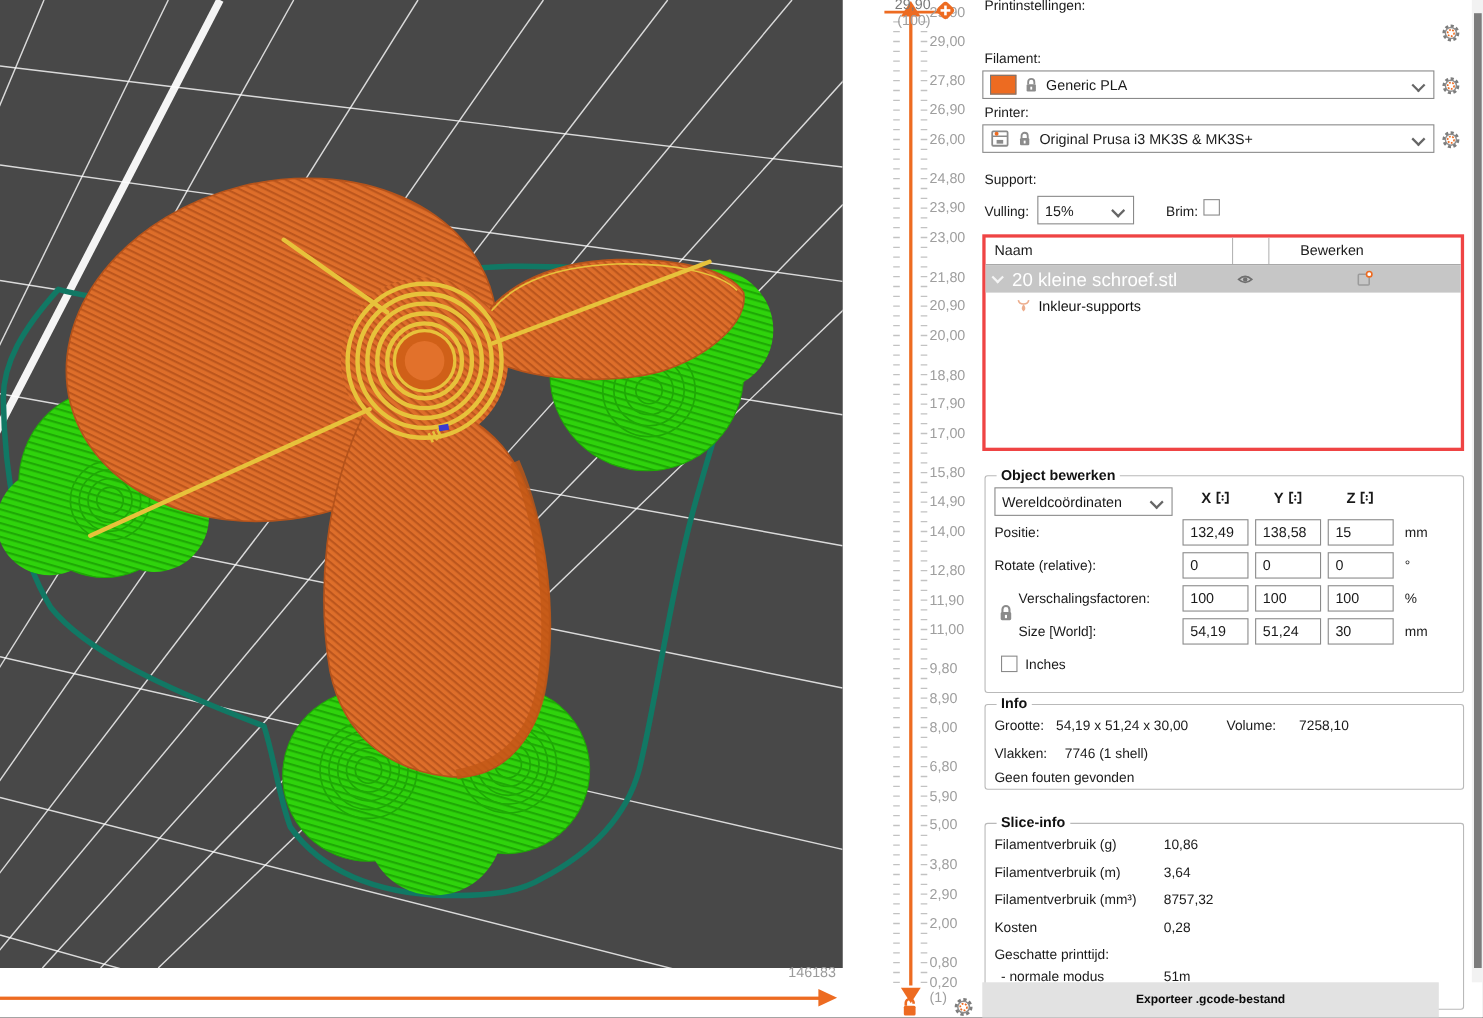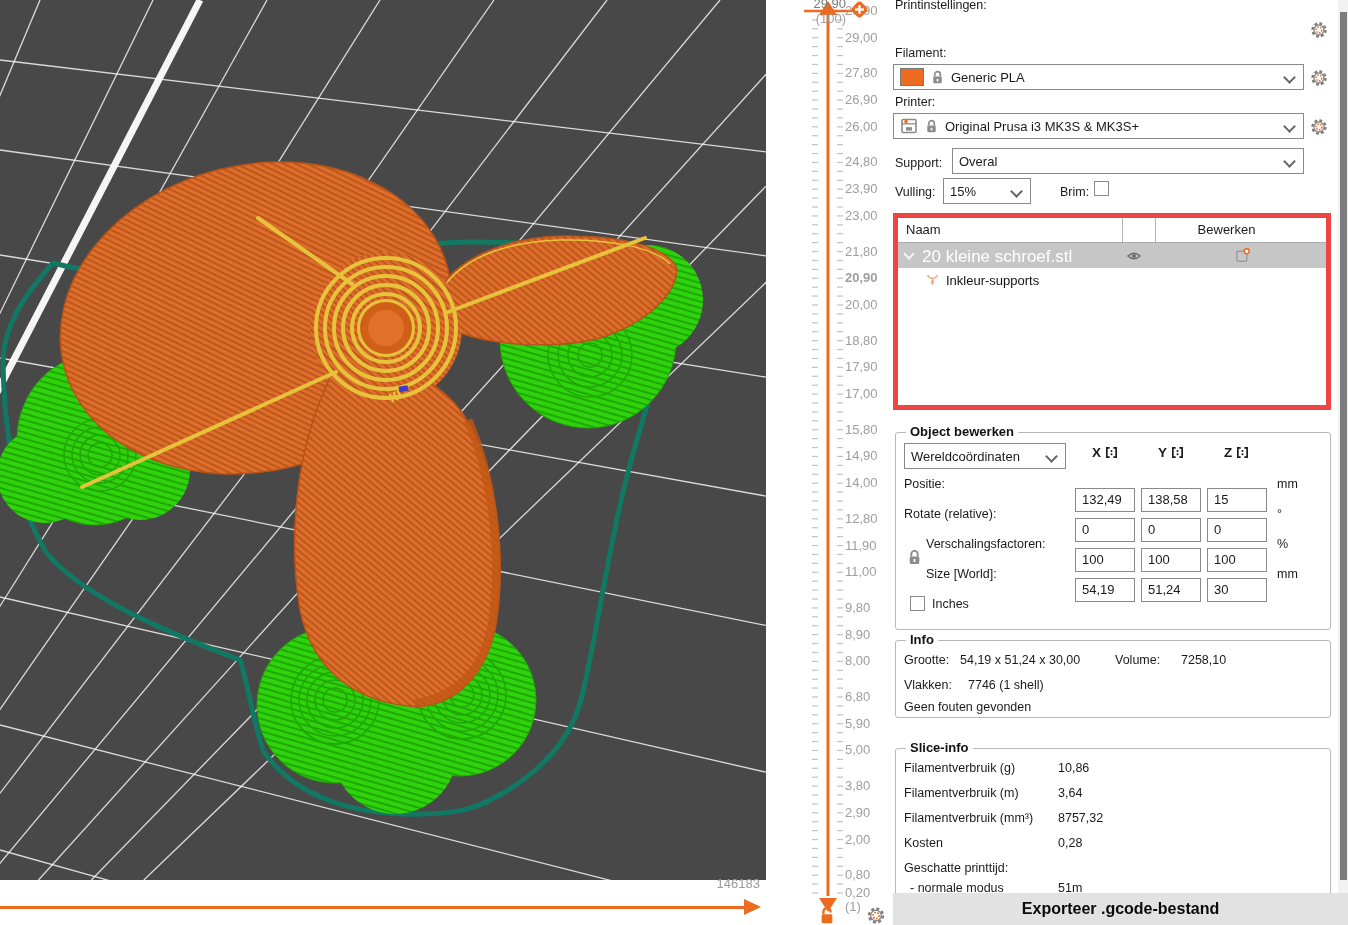--- a/index.html
+++ b/index.html
@@ -32,47 +32,47 @@
   .combo{position:absolute;height:26px;background:#fff;border:1px solid #8a8a8a;box-sizing:border-box;
     display:flex;align-items:center;padding:0 26px 0 6px;gap:6px;}
   .combo .txt{font-size:13px;color:#1a1a1a;white-space:nowrap;overflow:hidden;}
   .chev{position:absolute;right:9px;top:8px;width:7px;height:7px;
     border-right:2px solid #666;border-bottom:2px solid #666;transform:rotate(45deg);}
   .i{display:inline-block;vertical-align:middle;flex:none;}
   .swatch{width:24px;height:18px;background:#ED6B21;border:1px solid #777;flex:none;box-sizing:border-box;}
   .gear-out{position:absolute;width:18px;height:18px;}
   .checkbox{position:absolute;width:15px;height:15px;background:#fff;border:1px solid #8a8a8a;box-sizing:border-box;}
   
-  #objtable{position:absolute;left:0;top:213px;width:438px;height:197px;border:5px solid #ef4444;box-sizing:border-box;background:#fff;}
+  #objtable{position:absolute;left:0;top:213px;width:438px;height:197px;border:3px solid #ef4444;box-sizing:border-box;background:#fff;}
   #objtable .hdr{position:relative;height:24px;border-bottom:1px solid #a8a8a8;font-size:13px;}
   #objtable .hdr .hname{position:absolute;left:8px;top:4px;}
-  #objtable .hdr .hedit{position:absolute;left:257px;width:143px;top:4px;text-align:center;}
+  #objtable .hdr .hedit{position:absolute;left:257px;width:143px;top:4px;text-align:left;padding-left:29px;}
   #objtable .hdr .div1{position:absolute;left:224px;top:0;width:1px;height:24px;background:#b5b5b5;}
   #objtable .hdr .div2{position:absolute;left:257px;top:0;width:1px;height:24px;background:#b5b5b5;}
   #row-object{position:relative;height:25px;background:#c6c6c6;color:#fff;font-size:17px;}
   #row-object .exp{position:absolute;left:7px;top:7px;width:6px;height:6px;
     border-right:2px solid #f5f5f5;border-bottom:2px solid #f5f5f5;transform:rotate(45deg);}
   #row-object .nm{position:absolute;left:24px;top:4px;}
   #row-child{position:relative;height:26px;font-size:13px;color:#111;}
   #row-child .nm{position:absolute;left:48px;top:5px;}
   
   .gbox{position:absolute;border:1px solid #b9b9b9;border-radius:3px;box-sizing:border-box;background:#fff;}
   .gbox .legend{position:absolute;left:10px;top:-9px;background:#fff;padding:0 4px;
     font-weight:bold;font-size:13px;color:#111;}
   .field{position:absolute;height:24px;width:60px;border:1px solid #8a8a8a;box-sizing:border-box;
-    font-size:13px;line-height:22px;padding-left:6px;background:#fff;margin-top:16px;}
+    font-size:13px;line-height:22px;padding-left:6px;background:#fff;}
   .axis-hdr{position:absolute;top:12px;font-weight:bold;font-size:13.5px;display:flex;align-items:center;gap:4px;}
   .unit{position:absolute;font-size:12.5px;}
   .irow-label{position:absolute;font-size:12.5px;white-space:nowrap;}
   
   .srow-l{position:absolute;left:8px;font-size:12.5px;white-space:nowrap;text-align:center;}
   .srow-v{position:absolute;left:162px;font-size:12.5px;white-space:nowrap;}
   
-  #export-btn{position:absolute;left:0;top:893px;width:455px;height:32px;background:#e2e2e2;
-    display:flex;align-items:center;justify-content:center;font-weight:bold;font-size:16px;color:#0a0a0a;z-index:5;}
+  #export-btn{position:absolute;left:0;top:893px;width:415px;height:32px;background:#e2e2e2;
+    display:flex;align-items:center;justify-content:center;font-weight:bold;font-size:11px;color:#0a0a0a;z-index:5;}
   
   #scrollbar{position:absolute;left:445px;top:0;width:10px;height:893px;background:#f2f2f2;z-index:6;}
   #scroll-thumb{position:absolute;left:1.5px;top:12px;width:7px;height:868px;background:#7c7c7c;}
 </style>
 </head>
 <body>
 
 <svg width="0" height="0" style="position:absolute">
   <defs>
     <symbol id="g-gear" viewBox="-9 -9 18 18">
@@ -464,21 +464,21 @@
   <div id="vlabels">
       <div class="vtick-label" style="top: 3px;">29,90</div>
       <div class="vtick-label" style="top: 29.7273px;">29,00</div>
       <div class="vtick-label" style="top: 65.3636px;">27,80</div>
       <div class="vtick-label" style="top: 92.0909px;">26,90</div>
       <div class="vtick-label" style="top: 118.818px;">26,00</div>
       <div class="vtick-label" style="top: 154.455px;">24,80</div>
       <div class="vtick-label" style="top: 181.182px;">23,90</div>
       <div class="vtick-label" style="top: 207.909px;">23,00</div>
       <div class="vtick-label" style="top: 243.545px;">21,80</div>
-      <div class="vtick-label" style="top: 270.273px; font-weight: bold;">20,90</div>
+      <div class="vtick-label" style="top: 270.273px;">20,90</div>
       <div class="vtick-label" style="top: 297px;">20,00</div>
       <div class="vtick-label" style="top: 332.636px;">18,80</div>
       <div class="vtick-label" style="top: 359.364px;">17,90</div>
       <div class="vtick-label" style="top: 386.091px;">17,00</div>
       <div class="vtick-label" style="top: 421.727px;">15,80</div>
       <div class="vtick-label" style="top: 448.455px;">14,90</div>
       <div class="vtick-label" style="top: 475.182px;">14,00</div>
       <div class="vtick-label" style="top: 510.818px;">12,80</div>
       <div class="vtick-label" style="top: 537.545px;">11,90</div>
       <div class="vtick-label" style="top: 564.273px;">11,00</div>
@@ -534,24 +534,20 @@
         <use href="#g-lock" width="15" height="15"></use>
       </svg>
     <span class="txt">Original Prusa i3 MK3S &amp; MK3S+</span>
     <span class="chev"></span>
   </div>
   <svg class="gear-out" style="left:417px;top:118px">
       <use href="#g-gear" width="18" height="18"></use>
     </svg>
 
   <div class="plabel" style="left:2px;top:156px">Support:</div>
-  <div class="combo" style="left:59px;top:148px;width:352px">
-    <span class="txt">Overal</span>
-    <span class="chev"></span>
-  </div>
 
   <div class="plabel" style="left:2px;top:185px">Vulling:</div>
   <div class="combo" style="left:50px;top:178px;width:88px">
     <span class="txt">15%</span>
     <span class="chev"></span>
   </div>
   <div class="plabel" style="left:167px;top:185px">Brim:</div>
   <div class="checkbox" style="left:201px;top:181px"></div>
 
   <div id="objtable">

